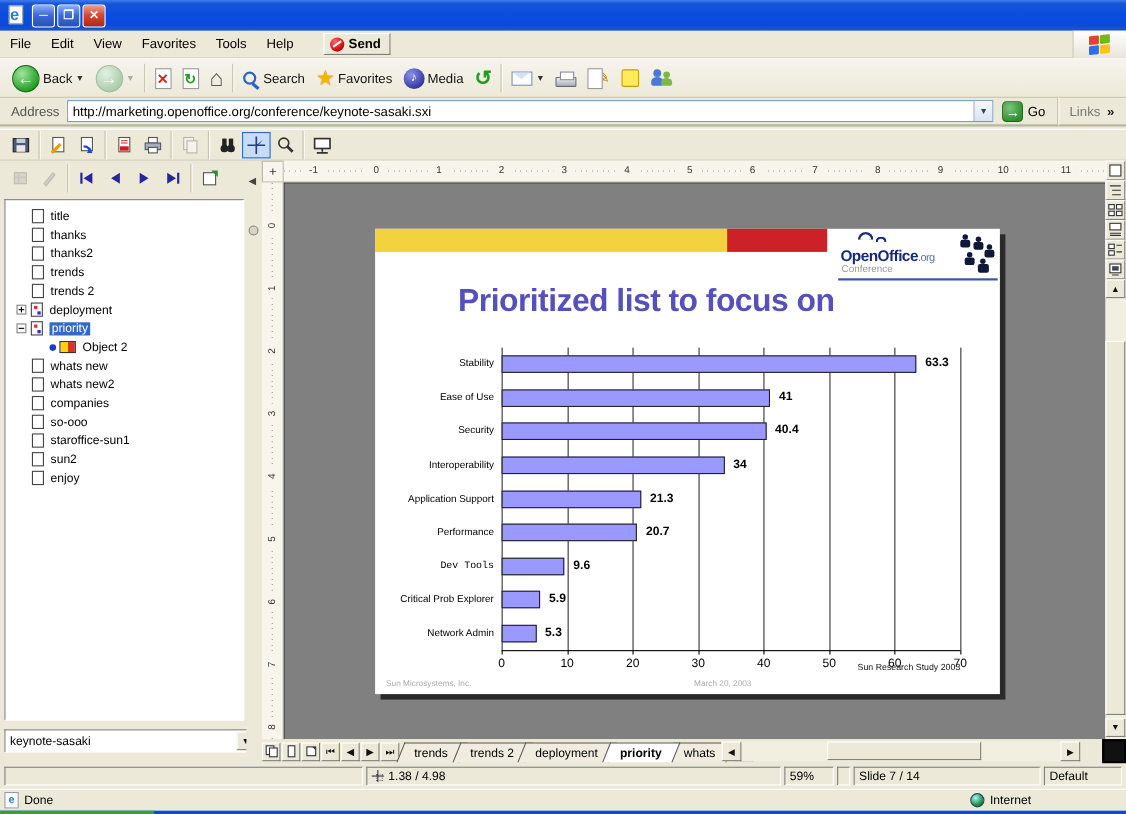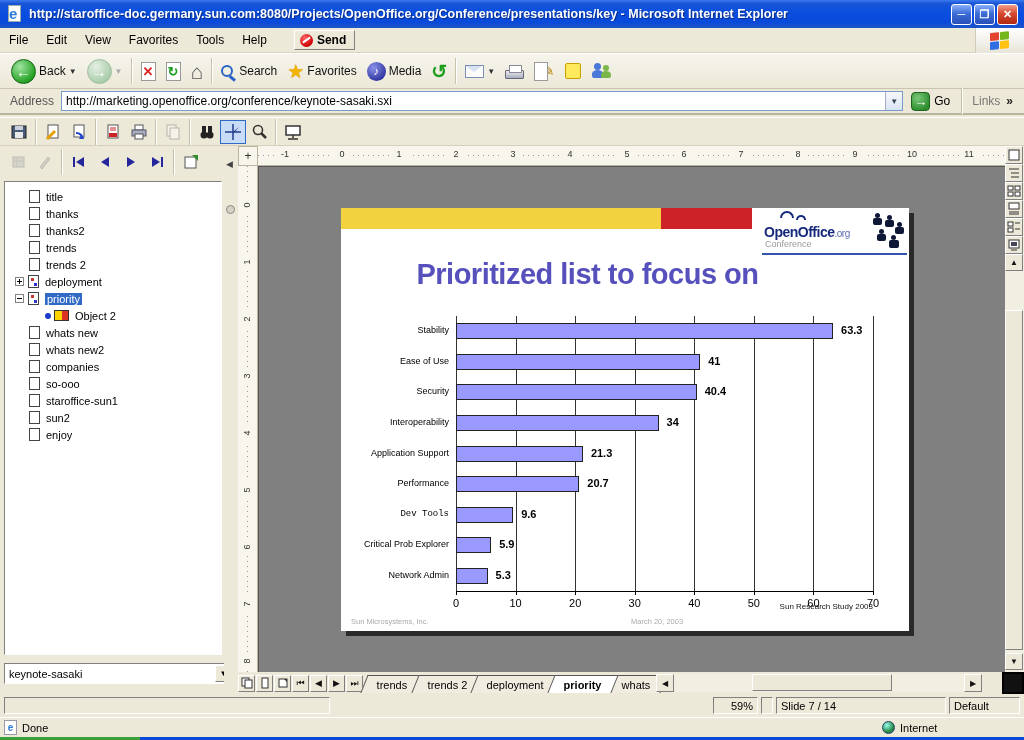--- a/index.html
+++ b/index.html
@@ -197,21 +197,20 @@
   svg { display:block; }
 </style>
 </head>
 <body>
 
 <div class="titlebar">
   <div class="appicon">
       <span class="pg"></span>
       <span class="e">e</span>
     </div>
-  <div class="title-text">http://staroffice-doc.germany.sun.com:8080/Projects/OpenOffice.org/Conference/presentations/key - Microsoft Internet Explorer</div>
   <div class="winbtns">
     <div class="winbtn blue">─</div>
     <div class="winbtn blue">❐</div>
     <div class="winbtn red">✕</div>
   </div>
 </div>
 
 <div class="menubar">
   <div id="menuItems" style="display:flex;">
       <div class="menu-item">File</div>
@@ -729,21 +728,27 @@
   <div class="hscroll">
     <div class="sb-arrow" style="position:absolute; left:0; top:0; height:18px;">◀</div>
     <div class="hthumb"></div>
     <div class="sb-arrow" style="position:absolute; right:0; top:0; height:18px;">▶</div>
   </div>
   <div class="rescorner"></div>
 </div>
 
 <div class="appstatus">
   <div class="sfield" style="left:4px; width:326px;"></div>
-  <div class="sfield" style="left:713px; width:45px; justify-content:flex-end;">
+  <div class="sfield" style="left:333px; width:377px;">
+    <span class="crossico">
+        <span class="crossbox"></span>
+      </span>
+    <span>1.38 / 4.98</span>
+  </div>
+  <div class="sfield" style="left:713px; width:45px; justify-content:flex-start;">
     <span>59%</span>
   </div>
   <div class="sfield" style="left:761px; width:12px;"></div>
   <div class="sfield" style="left:776px; width:170px;">
     <span>Slide 7 / 14</span>
   </div>
   <div class="sfield" style="left:949px; width:71px;">
     <span>Default</span>
   </div>
 </div>

